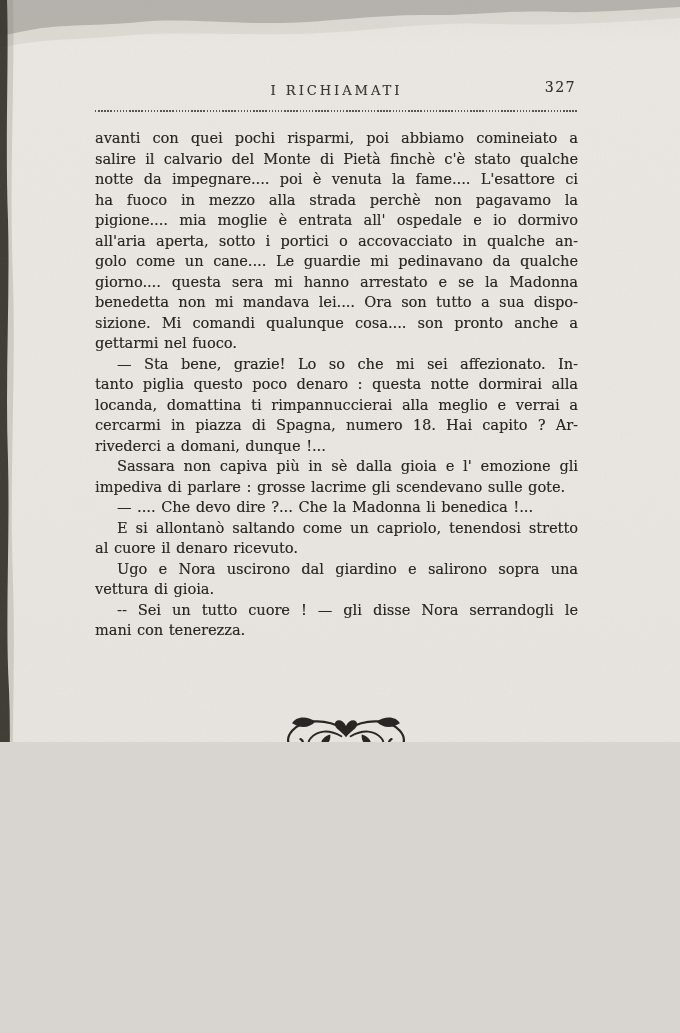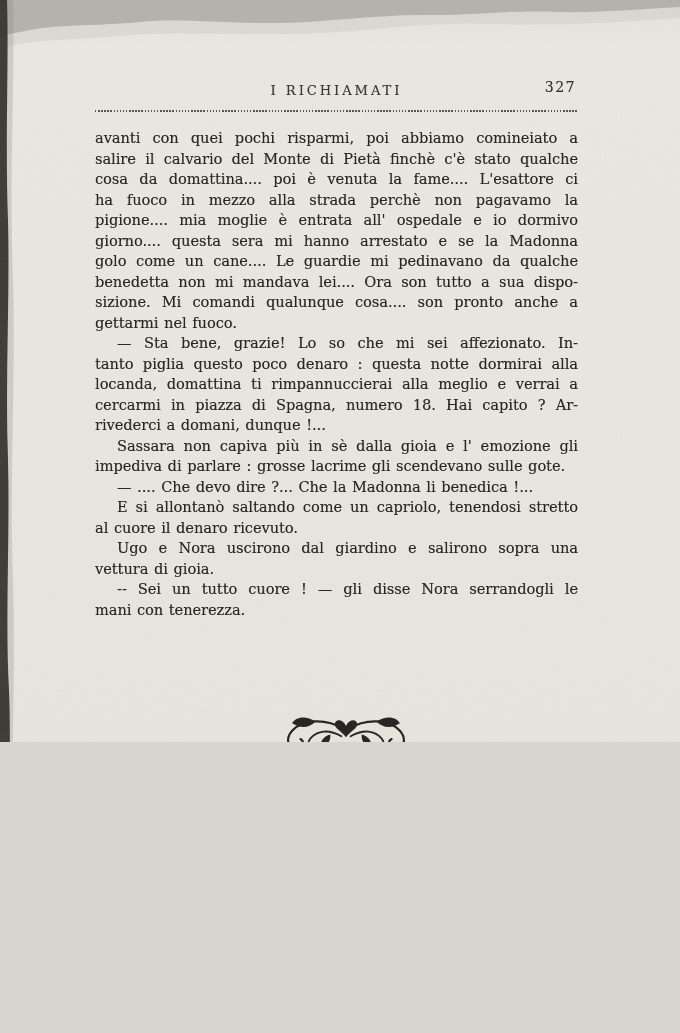--- a/index.html
+++ b/index.html
@@ -74,25 +74,26 @@
   <div class="content">
     <div class="pagehead">
       <span class="running-title">I RICHIAMATI</span>
       <span class="page-number">327</span>
     </div>
     <div class="rule"></div>
     <div class="bodytext">
         <div class="paragraph">
           <div class="line">avanti con quei pochi risparmi, poi abbiamo comineiato a</div>
           <div class="line">salire il calvario del Monte di Pietà finchè c'è stato qualche</div>
-          <div class="line">cosa da domattina.... poi è venuta la fame.... L'esattore ci</div>
+          <div class="line">notte da impegnare.... poi è venuta la fame.... L'esattore ci</div>
           <div class="line">ha fuoco in mezzo alla strada perchè non pagavamo la</div>
           <div class="line">pigione.... mia moglie è entrata all' ospedale e io dormivo</div>
+          <div class="line">all'aria aperta, sotto i portici o accovacciato in qualche an-</div>
+          <div class="line">golo come un cane.... Le guardie mi pedinavano da qualche</div>
           <div class="line">giorno.... questa sera mi hanno arrestato e se la Madonna</div>
-          <div class="line">golo come un cane.... Le guardie mi pedinavano da qualche</div>
           <div class="line">benedetta non mi mandava lei.... Ora son tutto a sua dispo-</div>
           <div class="line">sizione. Mi comandi qualunque cosa.... son pronto anche a</div>
           <div class="line last">gettarmi nel fuoco.</div>
         </div>
         <div class="paragraph">
           <div class="line indent">— Sta bene, grazie! Lo so che mi sei affezionato. In-</div>
           <div class="line">tanto piglia questo poco denaro : questa notte dormirai alla</div>
           <div class="line">locanda, domattina ti rimpannuccierai alla meglio e verrai a</div>
           <div class="line">cercarmi in piazza di Spagna, numero 18. Hai capito ? Ar-</div>
           <div class="line last">rivederci a domani, dunque !...</div>

